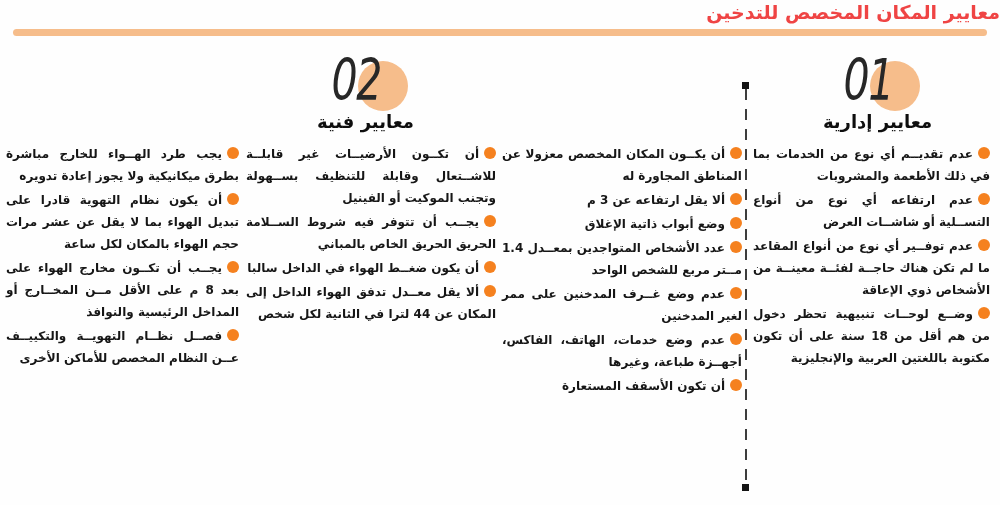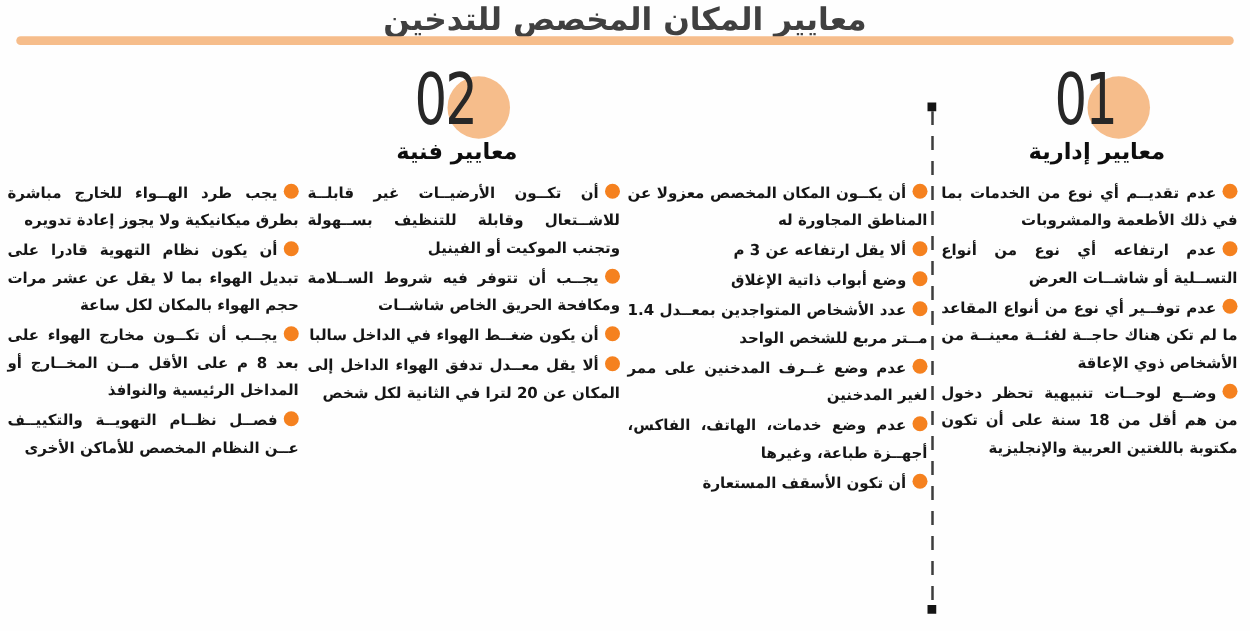--- a/index.html
+++ b/index.html
@@ -4,32 +4,32 @@
 <style>
   * { margin:0; padding:0; box-sizing:border-box; }
   html,body { background:#ffffff; }
   .page {
     position:relative; width:1000px; height:505px;
     background:#fefefe; overflow:hidden;
     font-family:"DejaVu Sans", sans-serif; direction:rtl; color:#141414;
   }
   .main-title {
     position:absolute; top:1px; left:0; right:0;
-    text-align:center; font-size:25px; font-weight:bold; color:#404040;
+    font-size:19px; font-weight:bold; color:#ef4444;
     letter-spacing:0;
   }
   .title-rule {
     position:absolute; top:29px; left:13px; right:13px; height:7px;
     background:#f6bd8b; border-radius:4px;
   }
   
   .sec-header { position:absolute; text-align:center; }
   .sec-header.admin { top:52px; right:10px; width:225px; }
   .sec-header.tech  { top:52px; left:258px; width:215px; }
-  .num-wrap { position:relative; display:inline-block; width:50px; height:56px; }
+  .num-wrap { position:relative; display:inline-block; width:50px; height:56px;font-style:italic; }
   .num-circle {
     position:absolute; left:17px; top:9px; width:50px; height:50px;
     border-radius:50%; background:#f6bd8b; z-index:0;
   }
   .big-num {
     position:relative; z-index:1; display:inline-block;
     font-size:57px; line-height:56px; font-weight:normal; color:#272727;
     transform:scaleX(0.72); transform-origin:center top; letter-spacing:-2px;
     direction:ltr;
   }
@@ -97,23 +97,23 @@
     <div class="item"><span class="bullet"></span><span>ألا يقل ارتفاعه عن 3 م</span></div>
     <div class="item"><span class="bullet"></span><span>وضع أبواب ذاتية الإغلاق</span></div>
     <div class="item"><span class="bullet"></span><span>عدد الأشخاص المتواجدين بمعــدل 1.4 مــتر مربع للشخص الواحد</span></div>
     <div class="item"><span class="bullet"></span><span>عدم وضع غــرف المدخنين على ممر لغير المدخنين</span></div>
     <div class="item"><span class="bullet"></span><span>عدم وضع خدمات، الهاتف، الفاكس، أجهــزة طباعة، وغيرها</span></div>
     <div class="item"><span class="bullet"></span><span>أن تكون الأسقف المستعارة</span></div>
   </div>
 
   <div class="col tech-col-2">
     <div class="item"><span class="bullet"></span><span>أن تكــون الأرضيــات غير قابلــة للاشــتعال وقابلة للتنظيف بســهولة وتجنب الموكيت أو الفينيل</span></div>
-    <div class="item"><span class="bullet"></span><span>يجــب أن تتوفر فيه شروط الســلامة ومكافحة الحريق الخاص شاشــات</span></div>
+    <div class="item"><span class="bullet"></span><span>يجــب أن تتوفر فيه شروط الســلامة الحريق الحريق الخاص بالمباني</span></div>
     <div class="item"><span class="bullet"></span><span>أن يكون ضغــط الهواء في الداخل سالبا</span></div>
-    <div class="item"><span class="bullet"></span><span>ألا يقل معــدل تدفق الهواء الداخل إلى المكان عن 20 لترا في الثانية لكل شخص</span></div>
+    <div class="item"><span class="bullet"></span><span>ألا يقل معــدل تدفق الهواء الداخل إلى المكان عن 44 لترا في الثانية لكل شخص</span></div>
   </div>
 
   <div class="col tech-col-3">
     <div class="item"><span class="bullet"></span><span>يجب طرد الهــواء للخارج مباشرة بطرق ميكانيكية ولا يجوز إعادة تدويره</span></div>
     <div class="item"><span class="bullet"></span><span>أن يكون نظام التهوية قادرا على تبديل الهواء بما لا يقل عن عشر مرات حجم الهواء بالمكان لكل ساعة</span></div>
     <div class="item"><span class="bullet"></span><span>يجــب أن تكــون مخارج الهواء على بعد 8 م على الأقل مــن المخــارج أو المداخل الرئيسية والنوافذ</span></div>
     <div class="item"><span class="bullet"></span><span>فصــل نظــام التهويــة والتكييــف عــن النظام المخصص للأماكن الأخرى</span></div>
   </div>
 
 </div>

